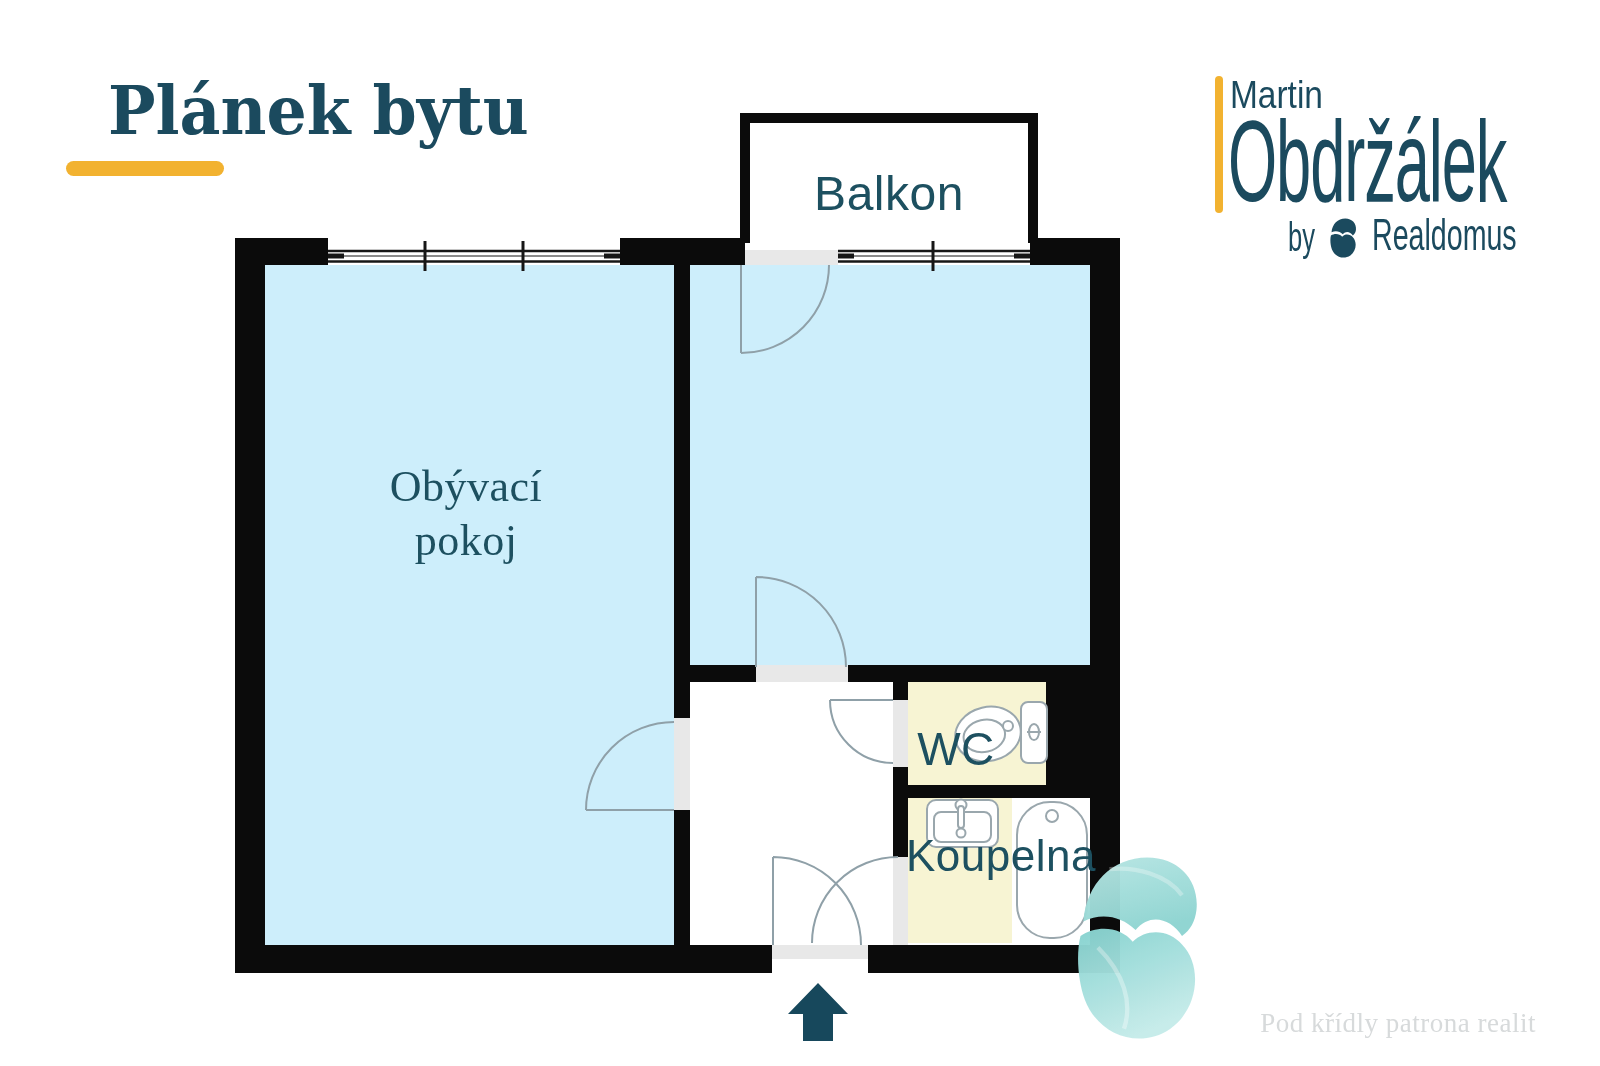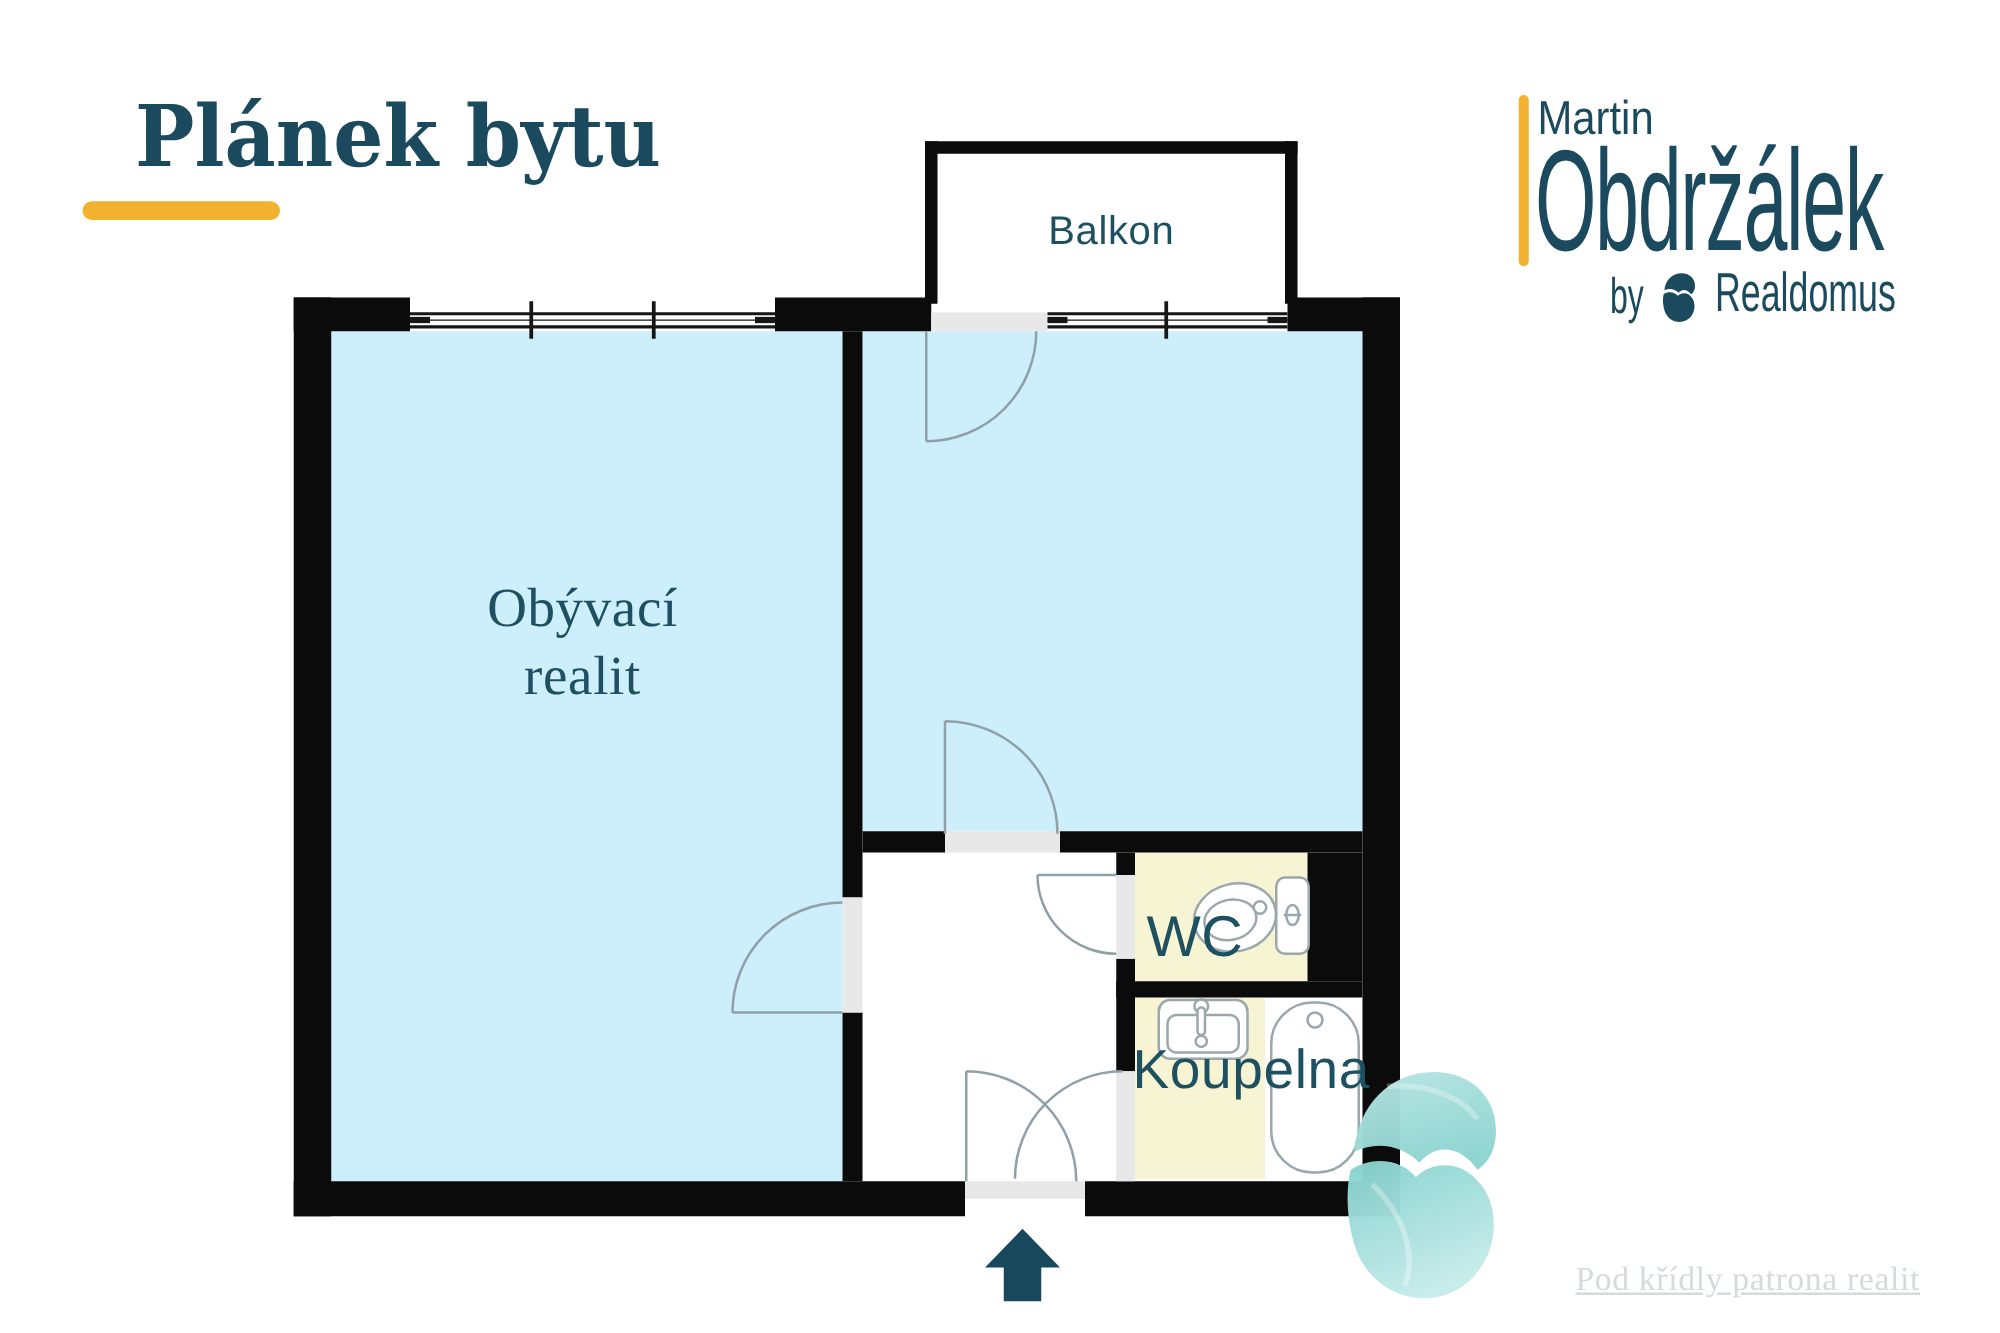--- a/index.html
+++ b/index.html
@@ -6,21 +6,21 @@
   .canvas{
     position:relative;width:1600px;height:1066px;background:#fff;overflow:hidden;
     font-family:"Liberation Sans",sans-serif;
   }
   .abs{position:absolute;}
   svg.plan{position:absolute;left:0;top:0;}
   .room-label{
     position:absolute;text-align:center;color:var(--teal-text);
     font-size:44px;letter-spacing:0.5px;font-weight:400;line-height:1.2;
   }
-  .label-sm{font-size:32px;}
+  .label-sm{font-size:48px;}
   .living-lines{line-height:54px;}
   .page-title{
     position:absolute;left:108px;top:76px;
     font-family:"DejaVu Serif","Liberation Serif",serif;
     font-weight:700;font-size:68px;line-height:68px;color:var(--navy);
     transform:scaleX(0.93);transform-origin:left top;letter-spacing:0px;white-space:nowrap;
   }
   .title-underline{
     position:absolute;left:66px;top:161px;width:158px;height:15px;
     border-radius:8px;background:var(--accent-yellow);
@@ -42,21 +42,21 @@
     position:absolute;left:1288px;top:217px;font-size:40px;line-height:40px;
     color:var(--navy);transform:scaleX(0.64);transform-origin:left top;white-space:nowrap;
   }
   .logo-brand{
     position:absolute;left:1372px;top:213px;font-size:44px;line-height:44px;
     color:var(--navy);transform:scaleX(0.65);transform-origin:left top;white-space:nowrap;
   }
   .tagline{
     position:absolute;right:64px;top:1008px;
     font-family:"Liberation Serif","DejaVu Serif",serif;
-    font-size:27px;letter-spacing:0.5px;color:var(--tagline-gray);white-space:nowrap;text-decoration:underline;
+    font-size:27px;letter-spacing:0.5px;color:var(--tagline-gray);white-space:nowrap;
   }
 </style>
 </head>
 <body>
 
 <div class="canvas">
 
   <div class="page-title">Plánek bytu</div>
   <div class="title-underline"></div>
 
@@ -181,21 +181,21 @@
       <path d="M 10,62 C 22,54 38,56 46,66 C 56,56 72,58 80,68 C 94,82 92,112 72,126 C 50,141 22,130 13,106 C 8,92 7,74 10,62 Z" fill="url(#birdgradB)"></path>
       <path d="M 22,70 C 40,88 46,108 40,126" fill="none" stroke="rgba(255,255,255,0.35)" stroke-width="3"></path>
       <path d="M 30,16 C 48,14 70,20 80,34" fill="none" stroke="rgba(255,255,255,0.3)" stroke-width="3"></path>
     </g>
   </svg>
 
   <div class="room-label label-sm" style="left:789px;top:165px;width:200px;">Balkon</div>
 
   <div class="room-label living-lines" style="left:316px;top:460px;width:300px;font-family:Liberation Serif, serif;">
     <div>Obývací</div>
-    <div>realit</div>
+    <div>pokoj</div>
   </div>
 
 
 
   <div class="room-label" style="left:904px;top:722px;width:104px;font-size:46px;">WC</div>
 
   <div class="room-label" style="left:876px;top:830px;width:250px;">Koupelna</div>
 
   <div class="tagline">Pod křídly patrona realit</div>
 

